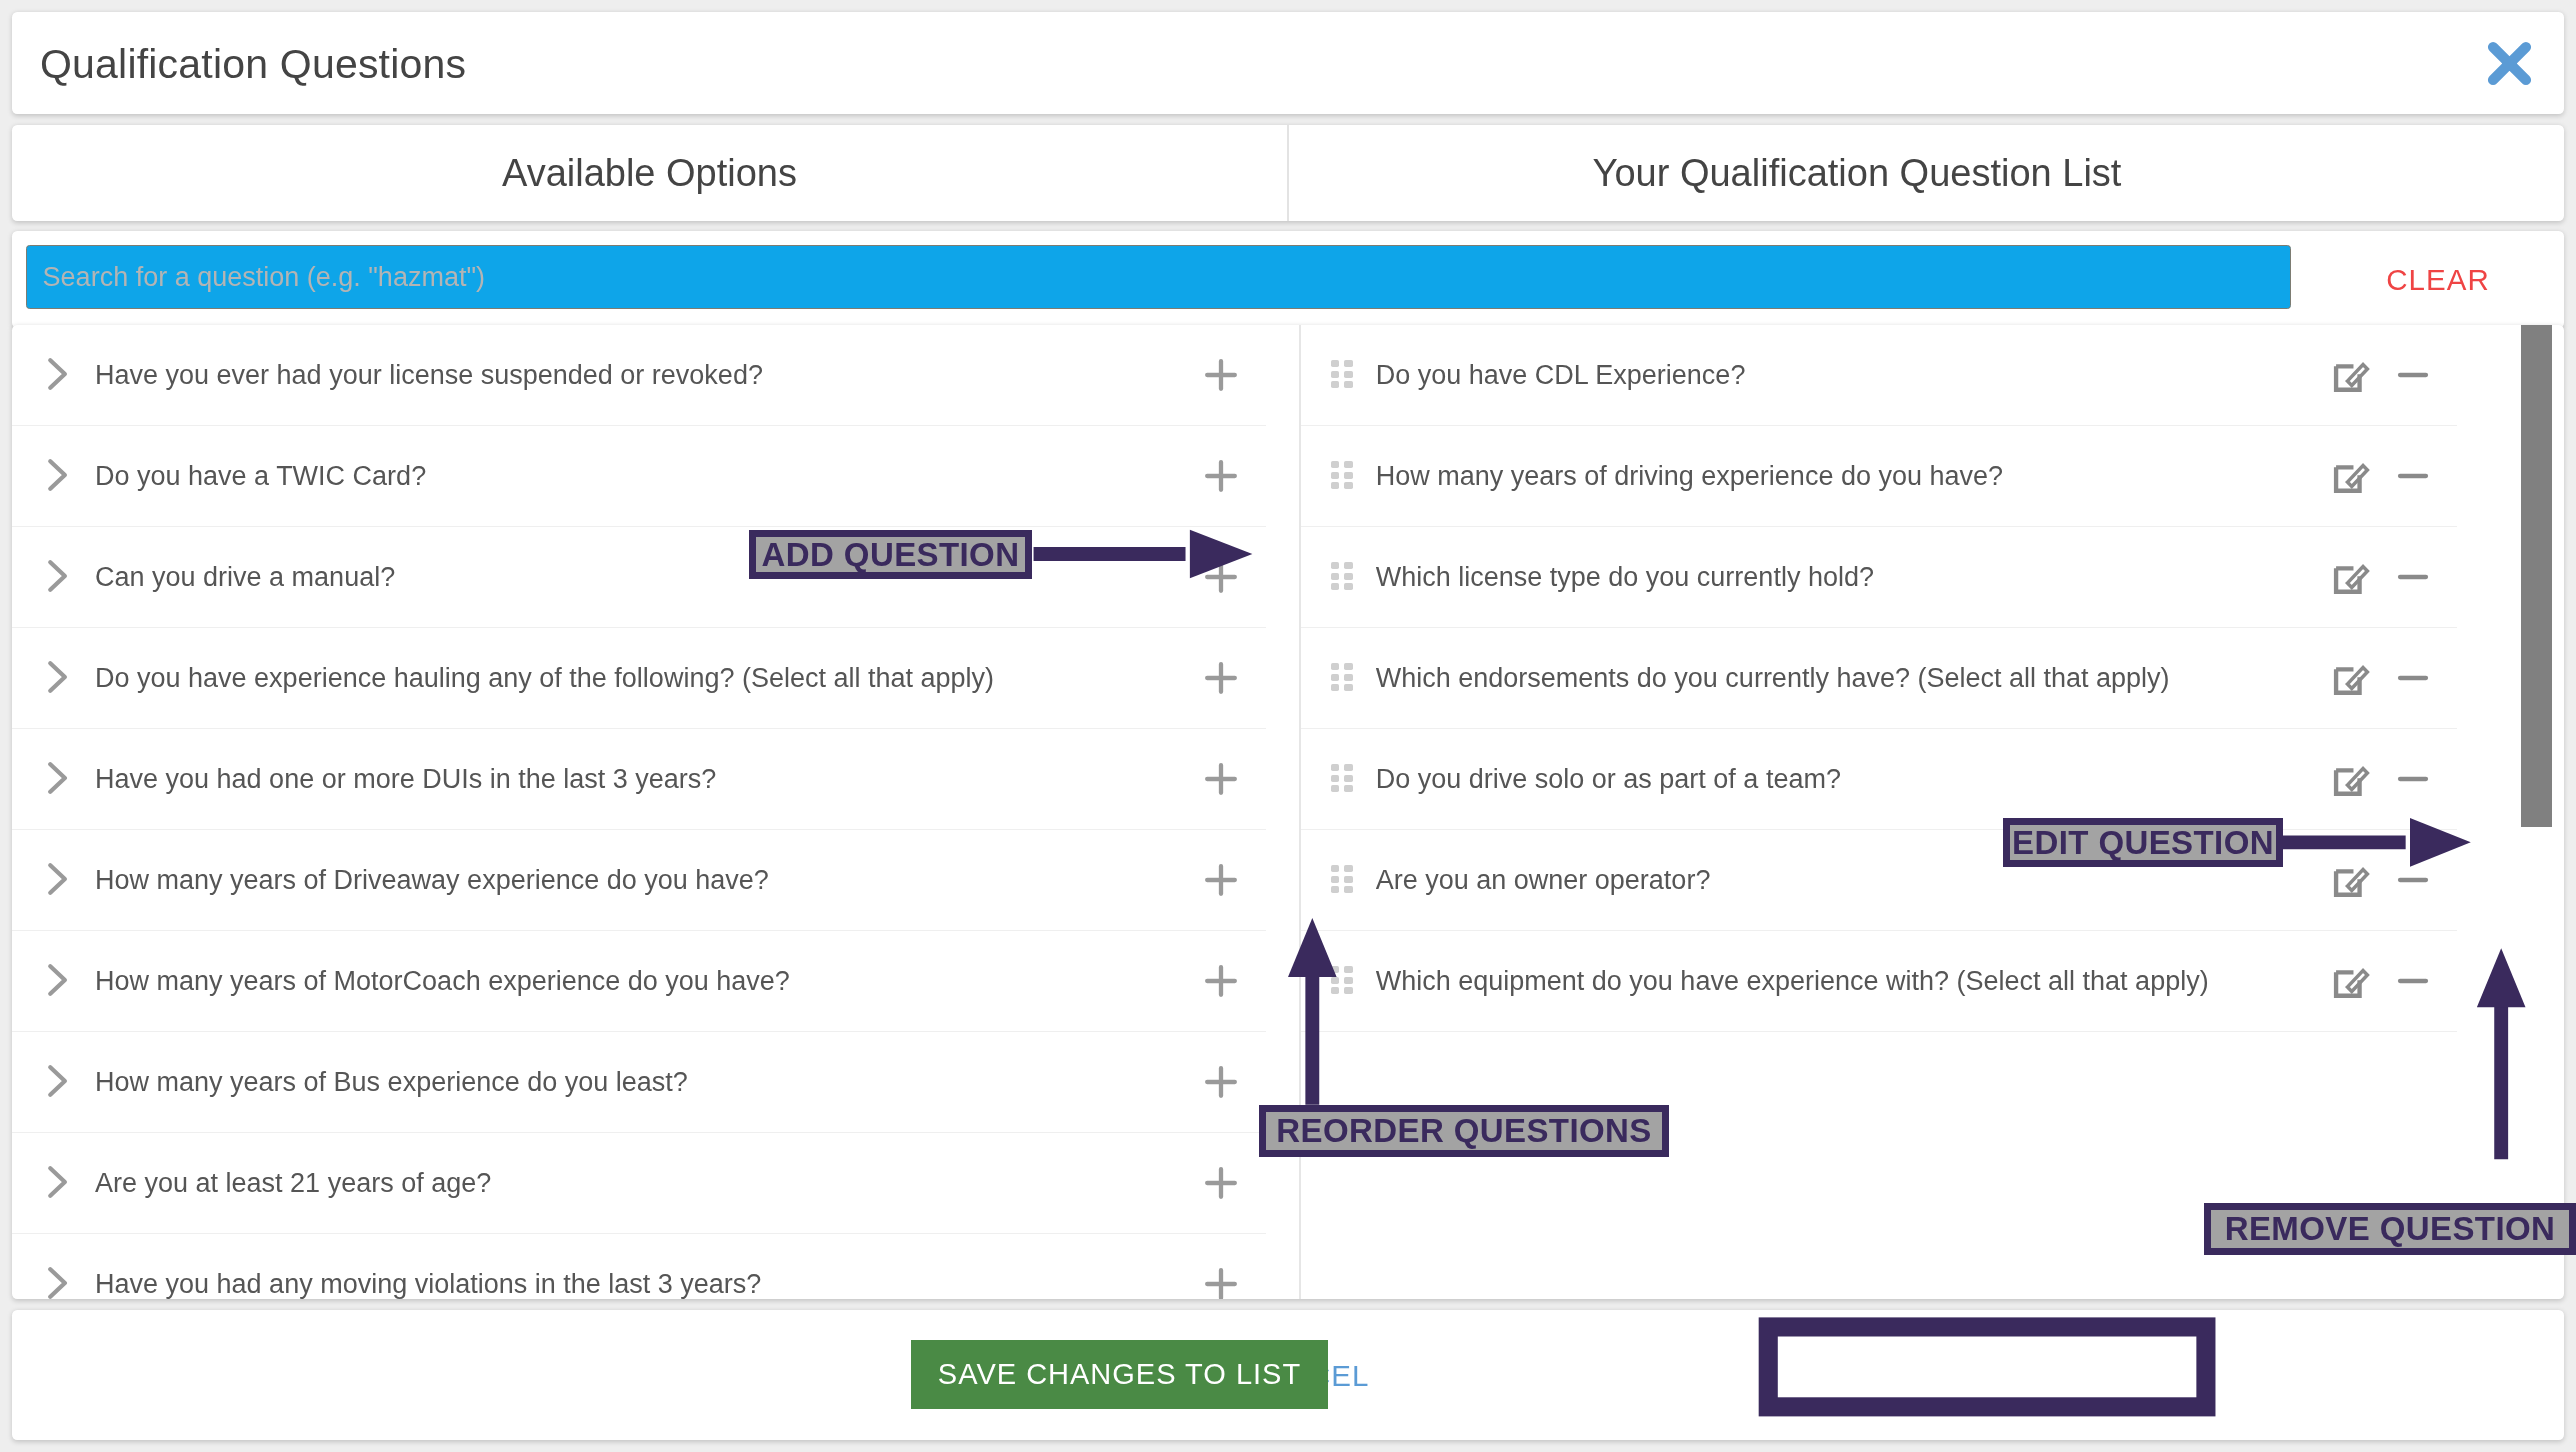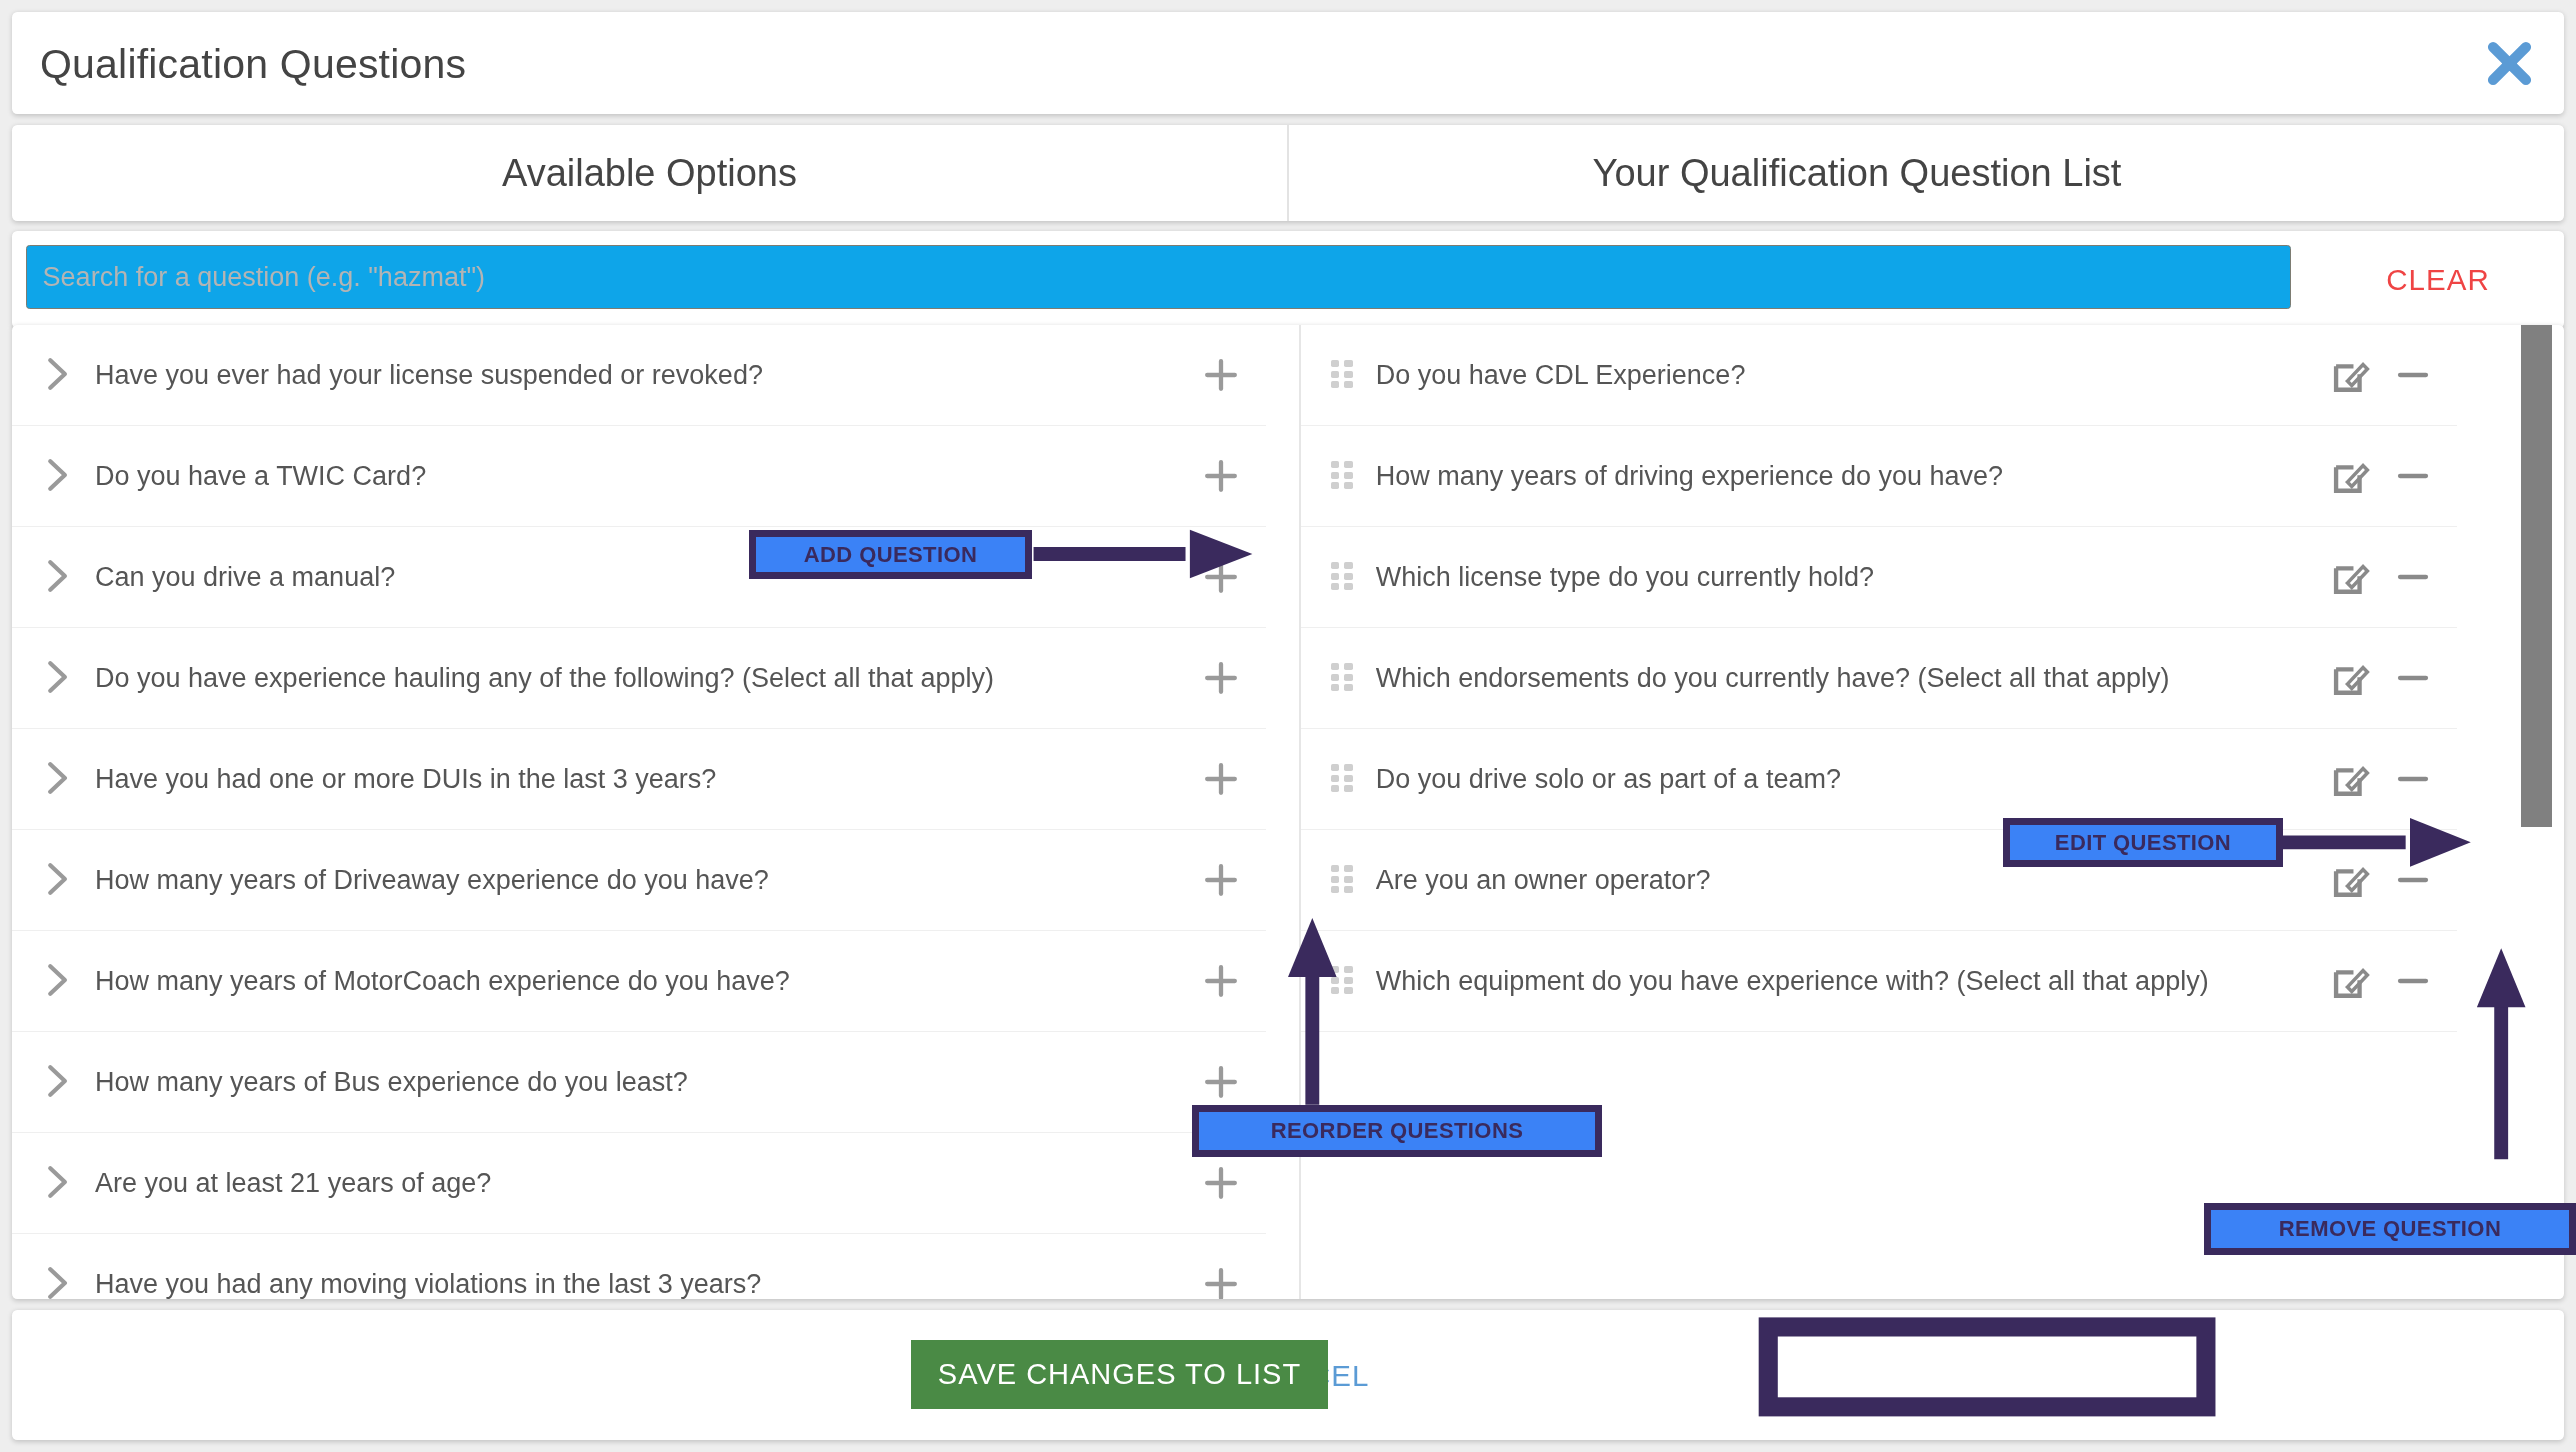--- a/index.html
+++ b/index.html
@@ -145,25 +145,25 @@
     border:none; cursor:pointer;
     font-size:29px; letter-spacing:1px;
     font-family:"Liberation Sans", sans-serif;
     display:flex; align-items:center; justify-content:center;
   }
 
   
   .anno{ position:absolute; left:0; top:0; width:2576px; height:1452px; pointer-events:none; }
   .anno-label{
     position:absolute;
-    background:#3b82f6;
+    background:#a3a3a3;
     border:7.8px solid #3a2a5d;
     color:#3a2a5d;
     font-weight:bold;
-    font-size:22px;
+    font-size:33px;
     letter-spacing:0.4px;
     display:flex; align-items:center; justify-content:center;
     box-sizing:border-box;
     font-family:"Liberation Sans", sans-serif;
   }
 </style>
 </head>
 <body>
 
 <div class="modal">
@@ -509,15 +509,15 @@
   <g>
     <line x1="2880" y1="1335" x2="2880" y2="1155" stroke="#3a2a5d" stroke-width="16"></line>
     <polygon points="2852,1160 2880,1092 2908,1160" fill="#3a2a5d"></polygon>
   </g>
 
   <rect x="2036" y="1528" width="504" height="92" fill="none" stroke="#3a2a5d" stroke-width="22"></rect>
 </svg>
 
 <div class="anno-label" style="left:749px;  top:530px;  width:283px; height:49px;">ADD QUESTION</div>
 <div class="anno-label" style="left:1987px; top:818px;  width:280px; height:49px;margin-left:16px;">EDIT QUESTION</div>
-<div class="anno-label" style="left:1192px; top:1105px; width:410px; height:52px;">REORDER QUESTIONS</div>
+<div class="anno-label" style="left:1259px; top:1105px; width:410px; height:52px;">REORDER QUESTIONS</div>
 <div class="anno-label" style="left:2204px; top:1159px; width:372px; height:52px;margin-top:44px;">REMOVE QUESTION</div>
 
 
 </body></html>

